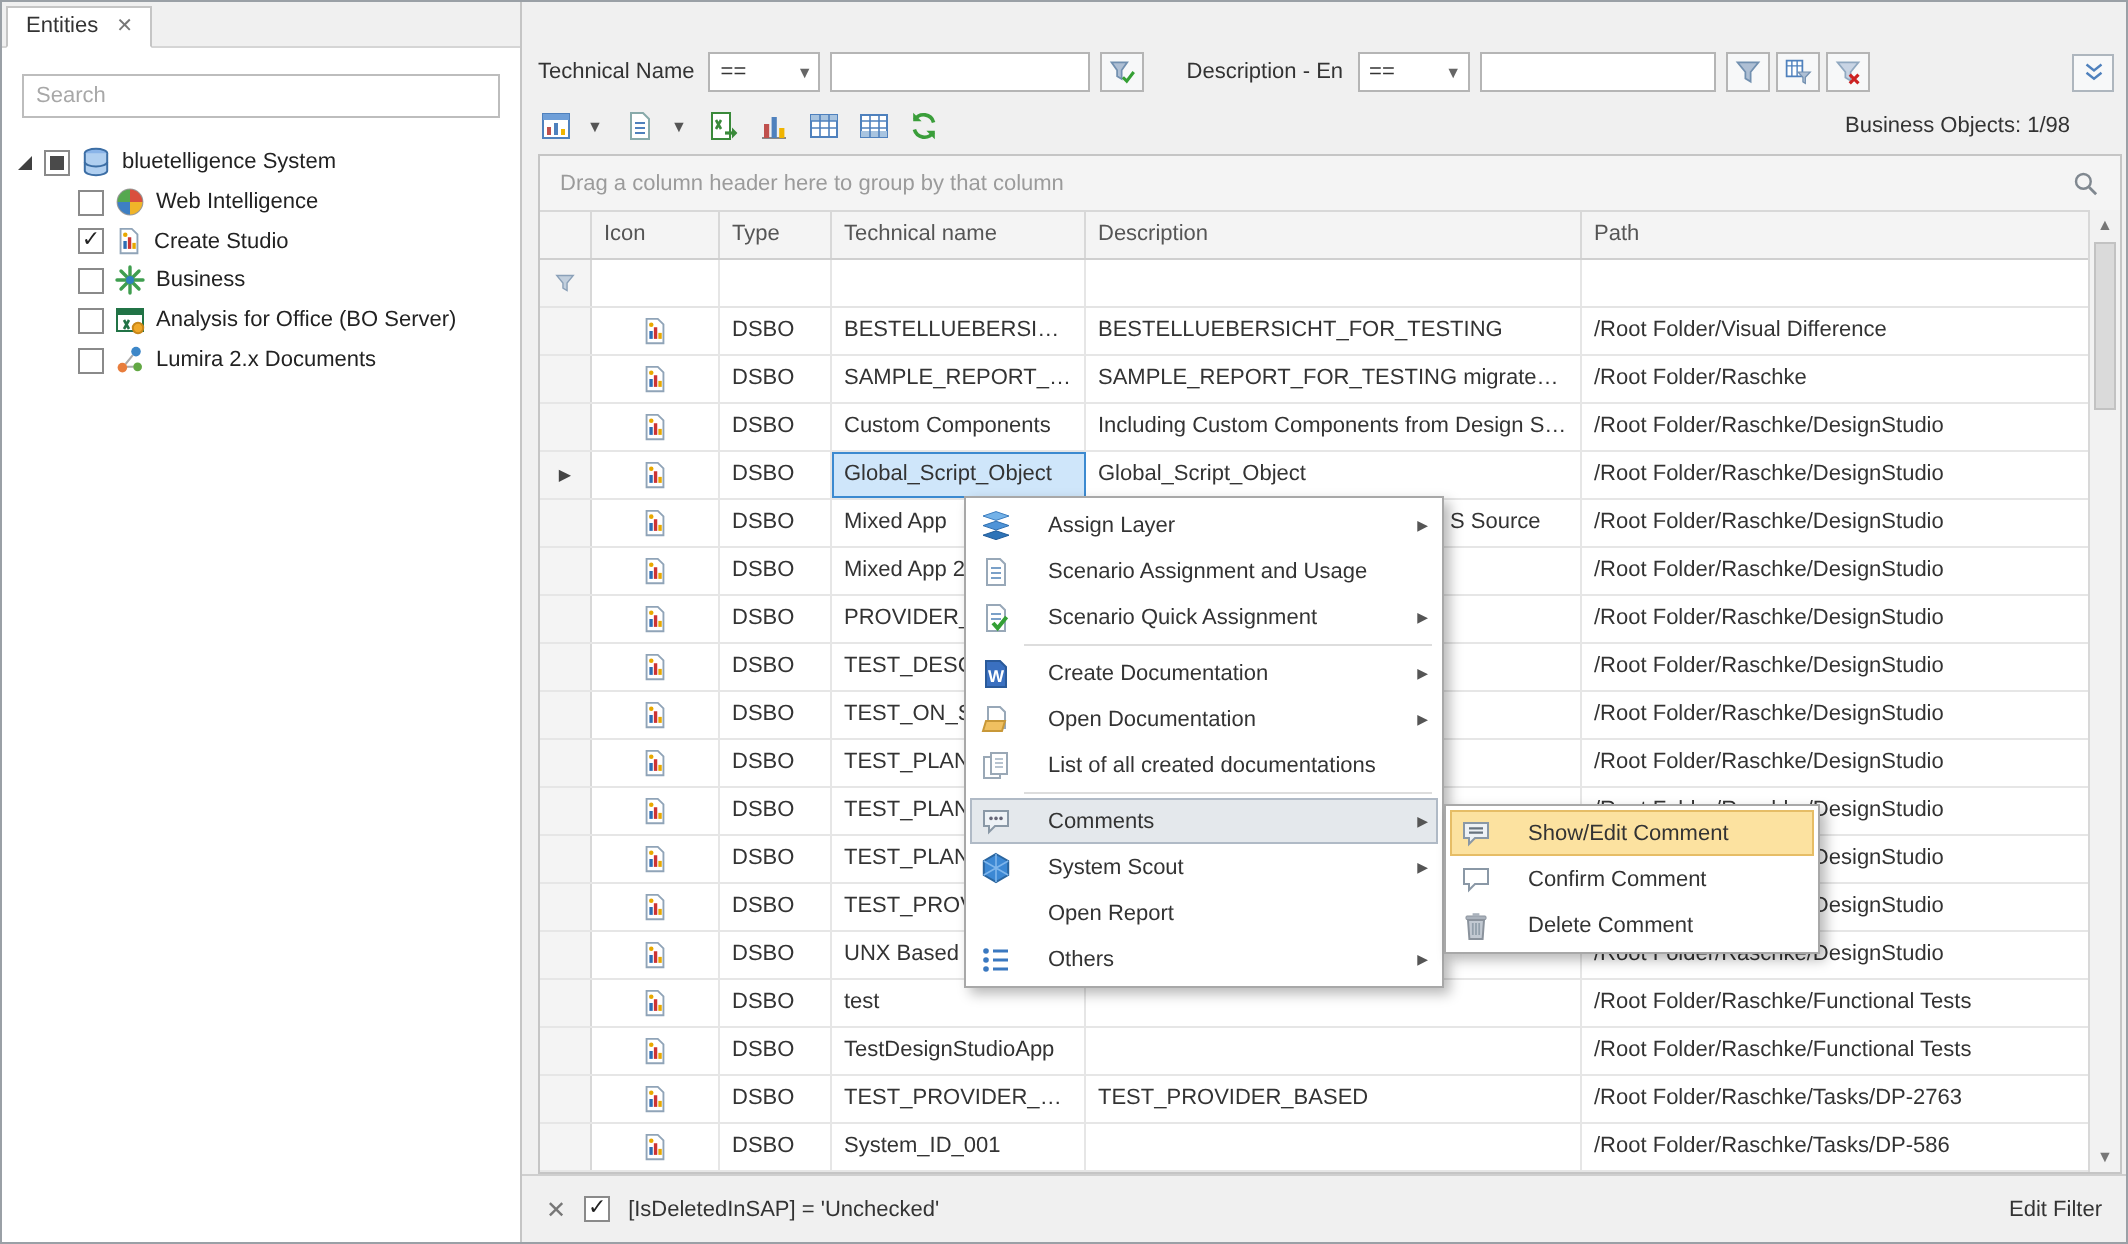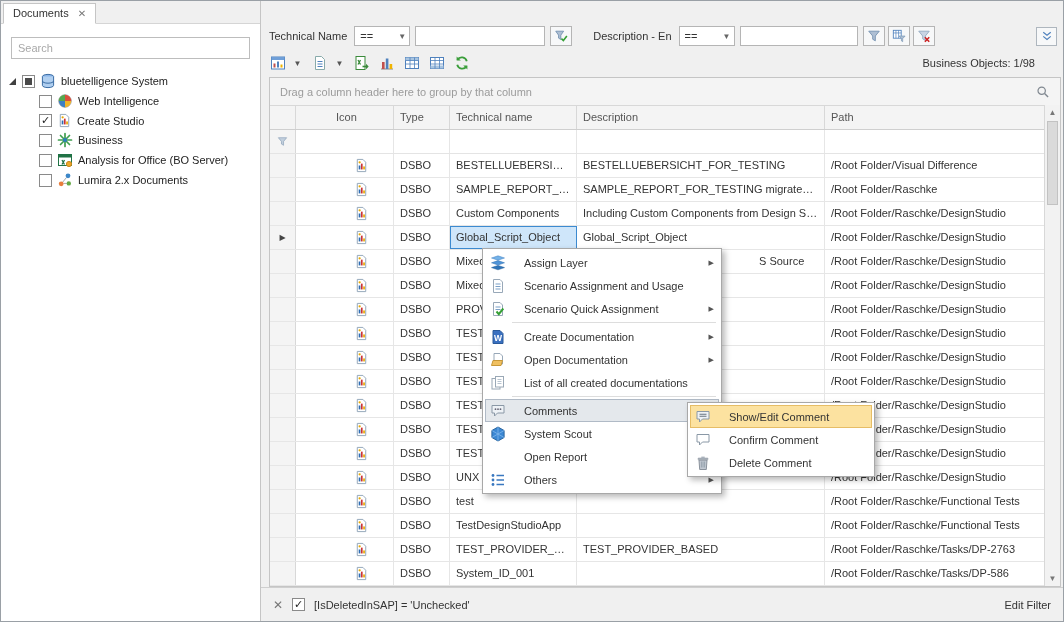--- a/index.html
+++ b/index.html
@@ -43,59 +43,59 @@
   .gridwrap{position:absolute;left:8px;right:2px;top:76px;bottom:34px;background:#fff;border:1px solid #c5c5c5;box-sizing:border-box;overflow:hidden;}
   .gpanel{height:27px;background:#f4f4f4;border-bottom:1px solid #d8d8d8;display:flex;align-items:center;padding:0 10px;color:#9b9b9b;}
   .gpanel .mag{margin-left:auto;}
   .gbody{margin-right:16px;}
   .ghead{height:23px;display:flex;background:#f4f4f4;border-bottom:1px solid #cfcfcf;color:#555;}
   .hcell{line-height:22px;padding:0 6px;border-right:1px solid #d8d8d8;white-space:nowrap;overflow:hidden;box-sizing:border-box;}
   .gfilter{height:23px;display:flex;background:#fff;border-bottom:1px solid #e4e4e4;}
   .grow{height:23px;display:flex;background:#fff;border-bottom:1px solid #e6e6e6;}
   .c{line-height:22px;padding:0 6px;border-right:1px solid #e6e6e6;white-space:nowrap;overflow:hidden;text-overflow:ellipsis;box-sizing:border-box;}
   .w-ind{width:26px;flex:0 0 26px;background:#f4f4f4;border-right:1px solid #d8d8d8;display:flex;align-items:center;justify-content:center;padding:0;font-size:8px;color:#444;}
-  .w-icon{width:64px;flex:0 0 64px;margin-left:34px;}
+  .w-icon{width:64px;flex:0 0 64px;}
   .w-type{width:56px;flex:0 0 56px;}
   .w-tech{width:127px;flex:0 0 127px;}
   .w-desc{width:248px;flex:0 0 248px;}
   .w-path{flex:1;border-right:none;}
   .cicon{display:flex;align-items:center;justify-content:center;padding:0;}
   .sel{background:#cfe6fa;outline:1px solid #3c8ad0;outline-offset:-1px;}
   .desc-offset{padding-left:182px;}
   .vscroll{position:absolute;right:0;top:27px;bottom:0;width:16px;background:#f2f2f2;border-left:1px solid #d8d8d8;box-sizing:border-box;}
   .varr{height:15px;display:flex;align-items:center;justify-content:center;color:#777;font-size:8px;}
   .varr.bottom{position:absolute;bottom:0;left:0;right:0;}
   .vthumb{position:absolute;top:16px;left:2px;right:2px;height:84px;background:#dadada;border:1px solid #c2c2c2;box-sizing:border-box;}
 
   
   .statusbar{position:absolute;left:0;right:0;bottom:0;height:34px;background:#f0f0f0;border-top:1px solid #cfcfcf;display:flex;align-items:center;padding:0 12px;gap:9px;box-sizing:border-box;}
   .sb-close{color:#777;font-size:12px;}
   .sb-edit{margin-left:auto;color:#333;}
 
   
   .menu{position:absolute;background:#fff;border:1px solid #a8a8a8;box-shadow:3px 3px 6px rgba(0,0,0,.28);padding:2px;z-index:10;box-sizing:border-box;}
   .context-menu{left:481px;top:247px;width:240px;}
-  .submenu{left:686px;top:401px;width:188px;}
+  .submenu{left:721px;top:401px;width:188px;}
   .mitem{height:23px;display:flex;align-items:center;gap:17px;padding:0 5px 0 4px;box-sizing:border-box;white-space:nowrap;}
   .mitem .ic{width:18px;flex:0 0 18px;}
   .mlabel{flex:1;overflow:hidden;}
   .marrow{color:#555;font-size:7px;}
   .msep{height:1px;background:#ddd;margin:2px 3px 2px 27px;}
   .hl-gray{background:#e4e8ec;outline:1px solid #b0bac6;outline-offset:-1px;}
   .hl-amber{background:#fce2a0;outline:1px solid #e6bd66;outline-offset:-1px;}
 </style>
 </head>
 <body>
 
 <div class="app">
 
   <div class="left">
     <div class="tabstrip">
       <div class="tab">
-        <span>Documents</span>
+        <span>Entities</span>
         <span class="tab-close">✕</span>
       </div>
     </div>
     <div class="searchbox">
       <input type="text" placeholder="Search" style="">
     </div>
     <div class="tree">
       <div class="tree-root">
         <span class="expander">
             <svg width="9" height="9" viewBox="0 0 9 9">

